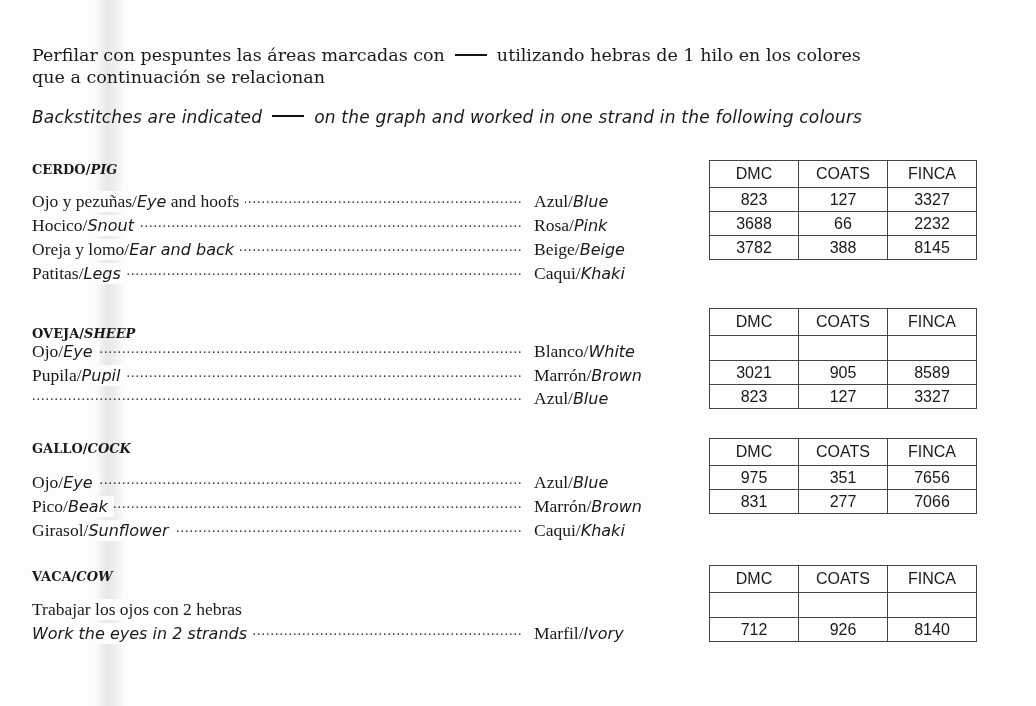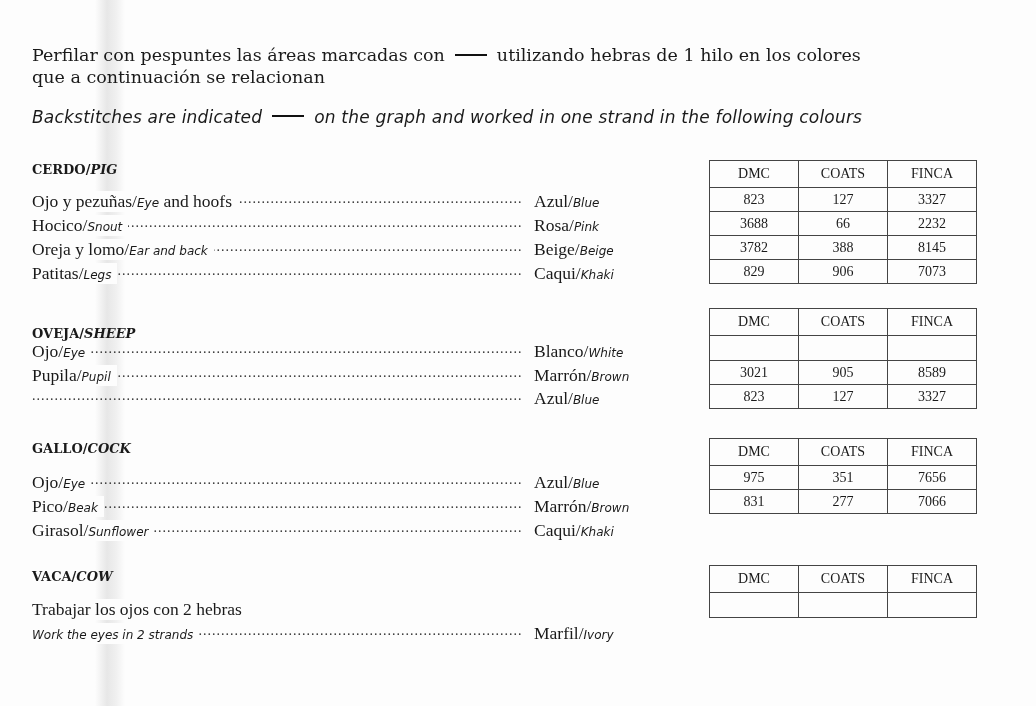--- a/index.html
+++ b/index.html
@@ -18,26 +18,26 @@
     .intro.l1 { top: 45px; }
     .intro.l2 { top: 67px; }
     .intro.l3 { top: 107px; font-style: italic; font-family: "DejaVu Sans", "Liberation Sans", sans-serif; font-size: 17px; letter-spacing: 0.2px; }
     .dash { display: inline-block; width: 32px; height: 2px; background: #111; vertical-align: middle; margin: 0 10px; position: relative; top: -2px; }
 
     .sec-title { position: absolute; left: 32px; font-weight: bold; font-size: 13px; white-space: nowrap; }
     .sec-title .en { font-style: italic; }
 
     .row { position: absolute; left: 32px; width: 640px; height: 22px; font-family: "Liberation Serif", serif; font-size: 17.5px; white-space: nowrap; }
     .row .part { position: absolute; left: 0; top: 0; background: #fdfdfd; padding-right: 6px; z-index: 2; }
-    .row .part .en, .row .color .en { font-style: italic; font-family: "DejaVu Sans", "Liberation Sans", sans-serif; font-size: 12px; }
+    .row .part .en, .row .color .en { font-style: italic; font-family: "DejaVu Sans", "Liberation Sans", sans-serif; font-size: 16px; }
     .row .dots { position: absolute; left: 0; right: 150px; top: 0; overflow: hidden; color: #333; font-size: 14px; letter-spacing: 1px; z-index: 1; }
     .row .color { position: absolute; left: 502px; top: 0; }
     .row.plain .part { padding-right: 0; }
 
-    table.th { position: absolute; left: 709px; border-collapse: collapse; font-family: Liberation Serif, serif; font-size: 14px; }
+    table.th { position: absolute; left: 709px; border-collapse: collapse; font-family: Liberation Sans, sans-serif; font-size: 16px; }
     table.th td { border: 1px solid #444; width: 88px; height: 23px; text-align: center; padding: 0; line-height: 22px; }
     table.th tr.hd td { height: 26px; }
     table.th tr.blank td { height: 24px; }
   </style>
 </head>
 <body>
 
 <div class="scan-shade"></div>
 
 <div class="intro l1"><span>Perfilar con pespuntes las áreas marcadas con</span><span class="dash"></span><span>utilizando hebras de 1 hilo en los colores</span></div>
@@ -79,25 +79,20 @@
       </tr>
   <tr>
         <td>3688</td>
         <td>66</td>
         <td>2232</td>
       </tr>
   <tr>
         <td>3782</td>
         <td>388</td>
         <td>8145</td>
-      </tr>
-  <tr>
-        <td>829</td>
-        <td>906</td>
-        <td>7073</td>
       </tr>
 </tbody>
   </table>
 
 <div class="sec-title" style="top:326px"><span>OVEJA/</span><span class="en">SHEEP</span></div>
 <div class="row" style="top:341px">
     <span class="dots">......................................................................................................................</span>
     <span class="part"><span>Ojo/</span><span class="en">Eye</span></span>
     <span class="color"><span>Blanco/</span><span class="en">White</span></span>
   </div>
@@ -185,14 +180,19 @@
       <tr class="hd">
         <td>DMC</td>
         <td>COATS</td>
         <td>FINCA</td>
       </tr>
   <tr class="blank">
         <td></td>
         <td></td>
         <td></td>
       </tr>
+  <tr>
+        <td>712</td>
+        <td>926</td>
+        <td>8140</td>
+      </tr>
 </tbody>
   </table>
 
 </body></html>

